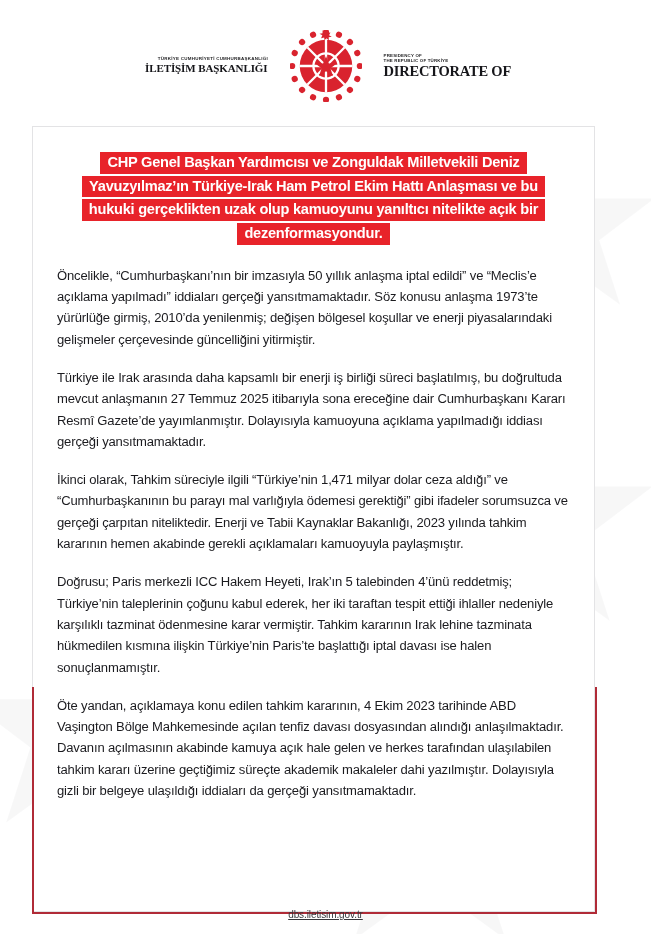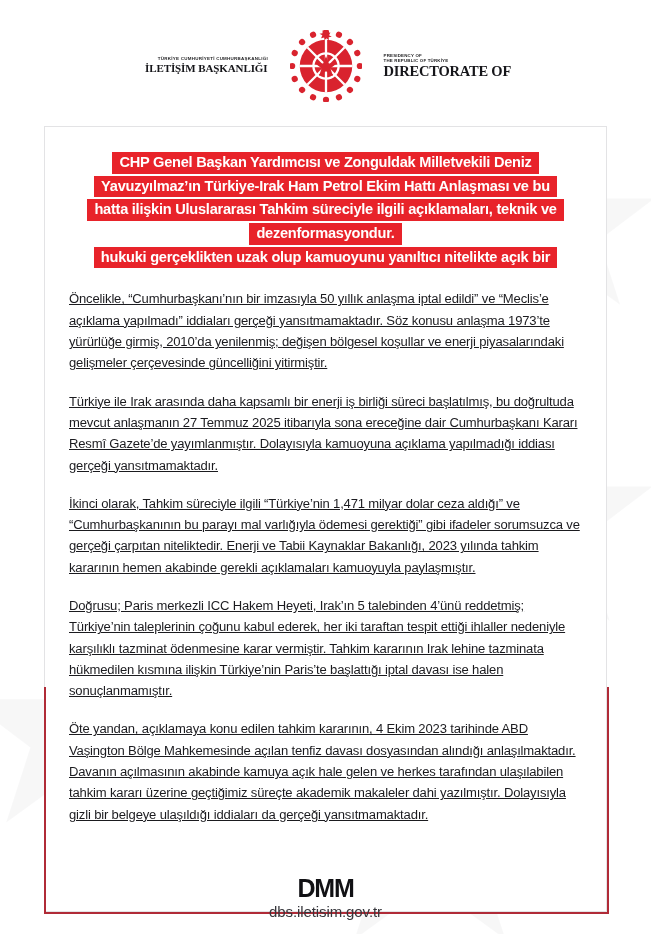--- a/index.html
+++ b/index.html
@@ -93,21 +93,21 @@
     font-weight: 700;
     color: #16161a;
     line-height: 1.1;
     letter-spacing: -0.2px;
     white-space: nowrap;
   }
 
   
   .card {
     position: absolute;
-    left: 44px;
+    left: 32px;
     top: 126px;
     width: 563px;
     height: 786px;
     background: #ffffff;
     border: 1px solid #e3e3e5;
     z-index: 2;
   }
   
   .card-accent {
     position: absolute;
@@ -156,44 +156,44 @@
   .body-copy {
     margin-top: 19px;
   }
   .body-copy p {
     color: #1b1b1f;
     font-size: 13.05px;
     line-height: 21.3px;
     letter-spacing: -0.16px;
     margin-bottom: 17px;
     text-align: left;
-    text-decoration: underline;
   }
 
   
   .footer {
     position: absolute;
     left: 0;
     right: 0;
     bottom: 14px;
     z-index: 5;
     text-align: center;
   }
   .footer .dmm {
     font-size: 25px;
     font-weight: 800;
     letter-spacing: -1.2px;
     color: #111114;
     line-height: 1;
   }
   .footer .dmm-url {
     margin-top: 2px;
-    font-size: 15px;
+    font-size: 10px;
     color: #36363b;
     letter-spacing: -0.1px;
+    text-decoration: underline;
   }
 </style>
 </head>
 <body>
 
 <div class="watermarks">
   <svg class="wm-star" style="left:420px; top:400px;" width="240" height="240" viewBox="0 0 100 100">
     <polygon points="50,2 61,36 97,36 68,58 79,92 50,71 21,92 32,58 3,36 39,36"></polygon>
   </svg>
   <svg class="wm-star" style="left:300px; top:700px;" width="260" height="260" viewBox="0 0 100 100">
@@ -262,32 +262,30 @@
 </div>
 
 <div class="card">
   <div class="card-accent"></div>
 
   <div class="card-inner">
 
     <div class="headline">
       <span class="hl-line"><span class="hl-seg">CHP Genel Başkan Yardımcısı ve Zonguldak Milletvekili Deniz</span></span>
       <span class="hl-line"><span class="hl-seg">Yavuzyılmaz’ın Türkiye-Irak Ham Petrol Ekim Hattı Anlaşması ve bu</span></span>
-      <span class="hl-line"><span class="hl-seg">hatta ilişkin Uluslararası Tahkim süreciyle ilgili açıklamaları, teknik ve</span></span>
+      <span class="hl-line"><span class="hl-seg">hukuki gerçeklikten uzak olup kamuoyunu yanıltıcı nitelikte açık bir</span></span>
       <span class="hl-line"><span class="hl-seg">dezenformasyondur.</span></span>
-      <span class="hl-line"><span class="hl-seg">hukuki gerçeklikten uzak olup kamuoyunu yanıltıcı nitelikte açık bir</span></span>
     </div>
 
     <div class="body-copy">
       <p>Öncelikle, “Cumhurbaşkanı’nın bir imzasıyla 50 yıllık anlaşma iptal edildi” ve “Meclis’e açıklama yapılmadı” iddiaları gerçeği yansıtmamaktadır. Söz konusu anlaşma 1973’te yürürlüğe girmiş, 2010’da yenilenmiş; değişen bölgesel koşullar ve enerji piyasalarındaki gelişmeler çerçevesinde güncelliğini yitirmiştir.</p>
       <p>Türkiye ile Irak arasında daha kapsamlı bir enerji iş birliği süreci başlatılmış, bu doğrultuda mevcut anlaşmanın 27 Temmuz 2025 itibarıyla sona ereceğine dair Cumhurbaşkanı Kararı Resmî Gazete’de yayımlanmıştır. Dolayısıyla kamuoyuna açıklama yapılmadığı iddiası gerçeği yansıtmamaktadır.</p>
       <p>İkinci olarak, Tahkim süreciyle ilgili “Türkiye’nin 1,471 milyar dolar ceza aldığı” ve “Cumhurbaşkanının bu parayı mal varlığıyla ödemesi gerektiği” gibi ifadeler sorumsuzca ve gerçeği çarpıtan niteliktedir. Enerji ve Tabii Kaynaklar Bakanlığı, 2023 yılında tahkim kararının hemen akabinde gerekli açıklamaları kamuoyuyla paylaşmıştır.</p>
       <p>Doğrusu; Paris merkezli ICC Hakem Heyeti, Irak’ın 5 talebinden 4’ünü reddetmiş; Türkiye’nin taleplerinin çoğunu kabul ederek, her iki taraftan tespit ettiği ihlaller nedeniyle karşılıklı tazminat ödenmesine karar vermiştir. Tahkim kararının Irak lehine tazminata hükmedilen kısmına ilişkin Türkiye’nin Paris’te başlattığı iptal davası ise halen sonuçlanmamıştır.</p>
       <p>Öte yandan, açıklamaya konu edilen tahkim kararının, 4 Ekim 2023 tarihinde ABD Vaşington Bölge Mahkemesinde açılan tenfiz davası dosyasından alındığı anlaşılmaktadır. Davanın açılmasının akabinde kamuya açık hale gelen ve herkes tarafından ulaşılabilen tahkim kararı üzerine geçtiğimiz süreçte akademik makaleler dahi yazılmıştır. Dolayısıyla gizli bir belgeye ulaşıldığı iddiaları da gerçeği yansıtmamaktadır.</p>
     </div>
 
   </div>
 </div>
 
 <div class="footer">
-  <div class="dmm">DMM</div>
   <div class="dmm-url">dbs.iletisim.gov.tr</div>
 </div>
 
 </body></html>

